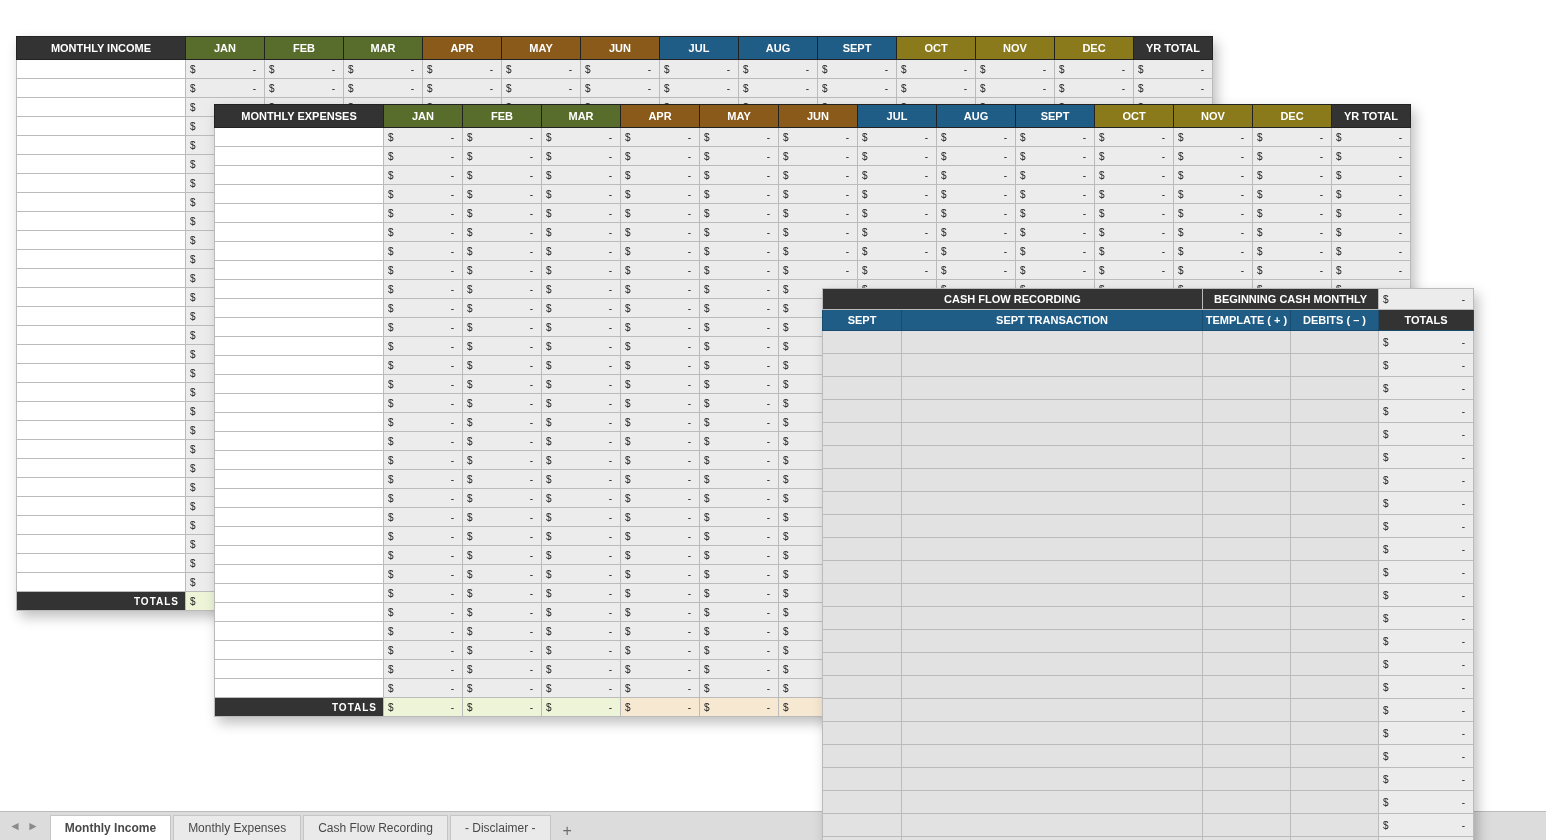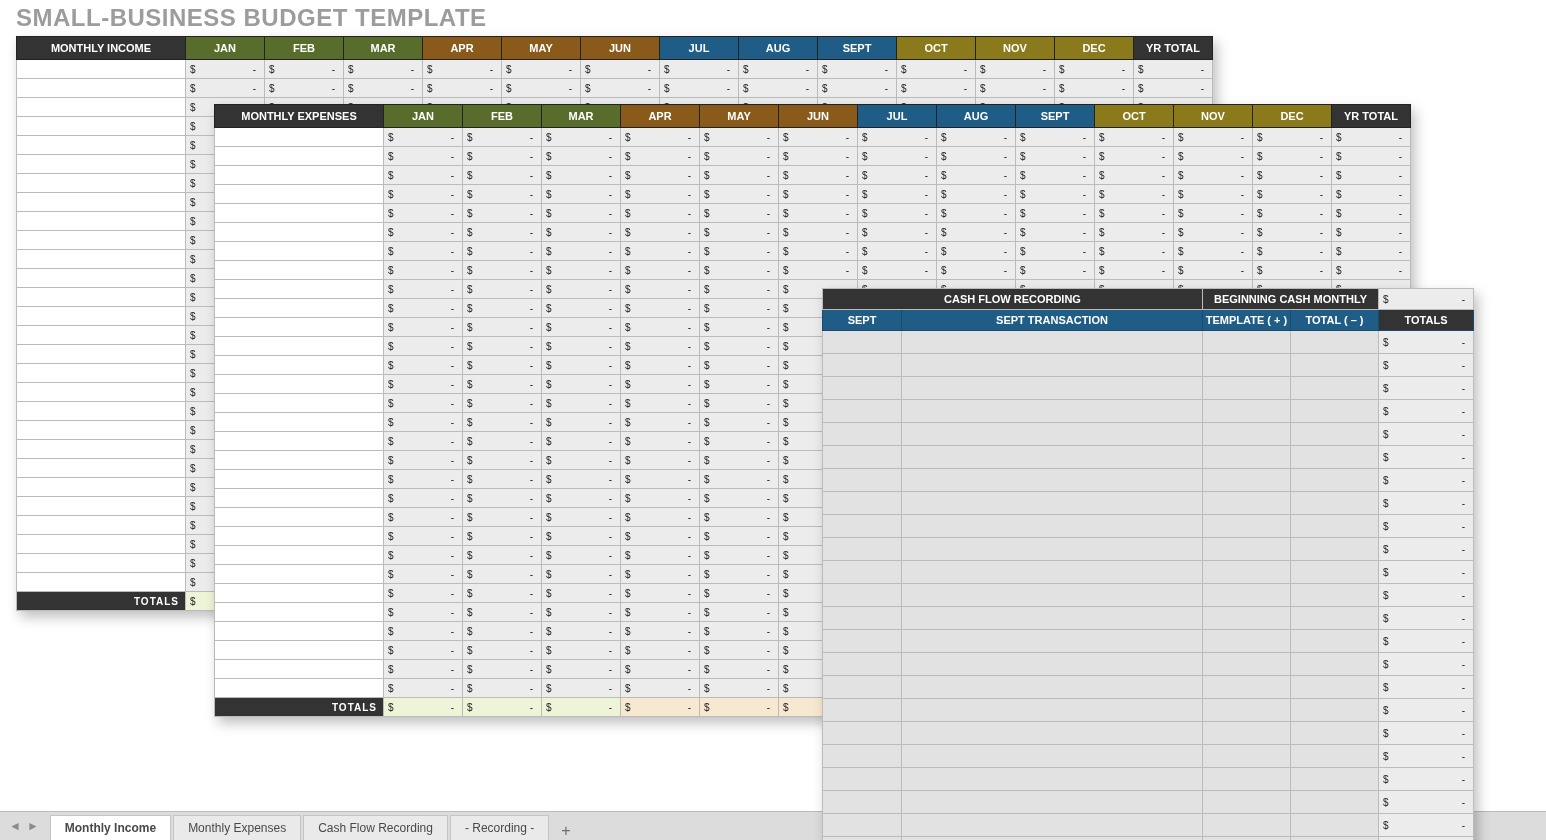--- a/index.html
+++ b/index.html
@@ -29,21 +29,20 @@
   .tab-btn{height:24px;line-height:24px;padding:0 14px;font-size:12px;color:#494949;background:#eaeaea;border:1px solid #c5c5c5;border-bottom:none;margin-right:2px;cursor:pointer;white-space:nowrap;}
   .tab-btn.active{background:#fff;font-weight:700;}
   .tab-nav{display:flex;align-items:center;height:28px;padding:0 8px 0 6px;color:#8b8b8b;}
   .tab-nav span{margin:0 3px;cursor:pointer;font-size:12px;}
   .plus{font-size:16px;padding:0 10px;color:#6d6d6d;cursor:pointer;}
 </style>
 </head>
 <body>
 <div class="canvas">
 
-<div class="title">SMALL-BUSINESS BUDGET TEMPLATE</div>
 
 <div class="panel" style="left:16px;top:36px;z-index:1;">
   <table id="income-table">
         <tbody>
           <tr>
             <th class="hdr" style="width:162px">MONTHLY INCOME</th>
             <th class="hdr" style="width:70px;background:#586d2c">JAN</th>
             <th class="hdr" style="width:70px;background:#586d2c">FEB</th>
             <th class="hdr" style="width:70px;background:#586d2c">MAR</th>
             <th class="hdr" style="width:70px;background:#8a5a1b">APR</th>
@@ -1049,21 +1048,21 @@
         <tbody>
           <tr>
             <th class="cf-hdr-top" colspan="2" style="width:378px">CASH FLOW RECORDING</th>
             <th class="cf-hdr-top" colspan="2" style="width:174px">BEGINNING CASH MONTHLY</th>
             <td class="cell" style="width:86px"><span class="cell-s">$</span><span class="cell-d">-</span></td>
           </tr>
           <tr>
             <th class="cf-hdr" style="width:78px">SEPT</th>
             <th class="cf-hdr" style="width:300px">SEPT TRANSACTION</th>
             <th class="cf-hdr" style="width:87px">TEMPLATE ( + )</th>
-            <th class="cf-hdr" style="width:87px">TOTAL ( – )</th>
+            <th class="cf-hdr" style="width:87px">DEBITS ( – )</th>
             <th class="cf-hdr" style="width:86px;background:#333">TOTALS</th>
           </tr>
           <tr class="cf-row">
             <td class="cf-cell"></td>
             <td class="cf-cell"></td>
             <td class="cf-cell"></td>
             <td class="cf-cell"></td>
             <td class="cell"><span class="cell-s">$</span><span class="cell-d">-</span></td>
           </tr>
           <tr class="cf-row">
@@ -1226,18 +1225,18 @@
 
 <div class="tabbar">
   <div class="tab-nav">
     <span>◄</span>
     <span>►</span>
   </div>
   <div id="tabs" style="display:flex;align-items:flex-end;">
         <div class="tab-btn active">Monthly Income</div>
         <div class="tab-btn">Monthly Expenses</div>
         <div class="tab-btn">Cash Flow Recording</div>
-        <div class="tab-btn">- Recording -</div>
+        <div class="tab-btn">- Disclaimer -</div>
       </div>
   <div class="plus">+</div>
 </div>
 
 </div>
 
 </body></html>

